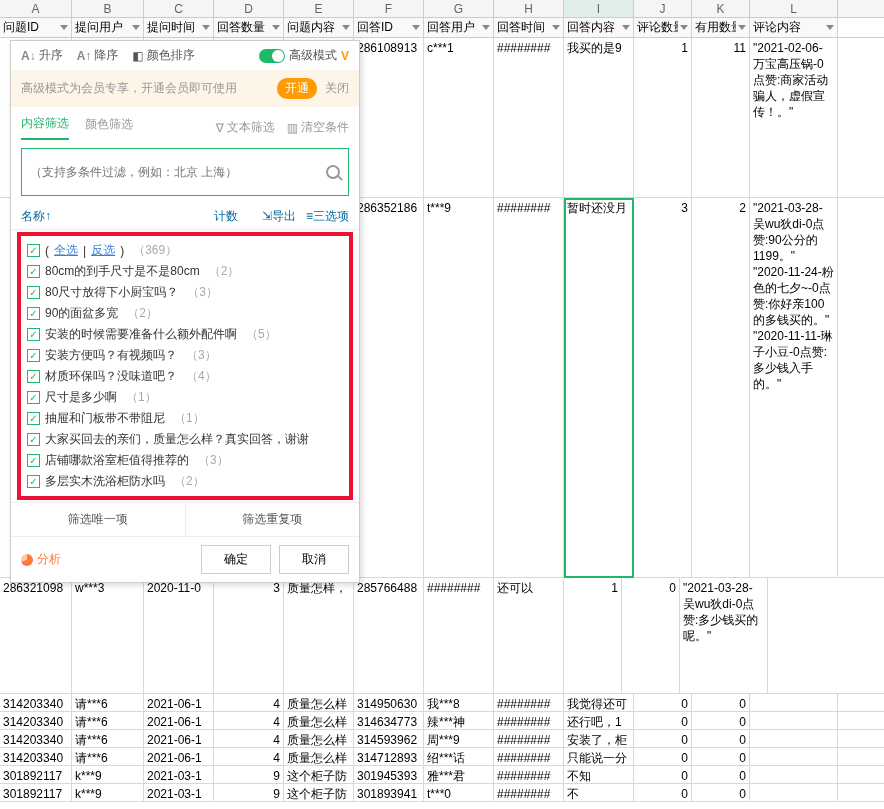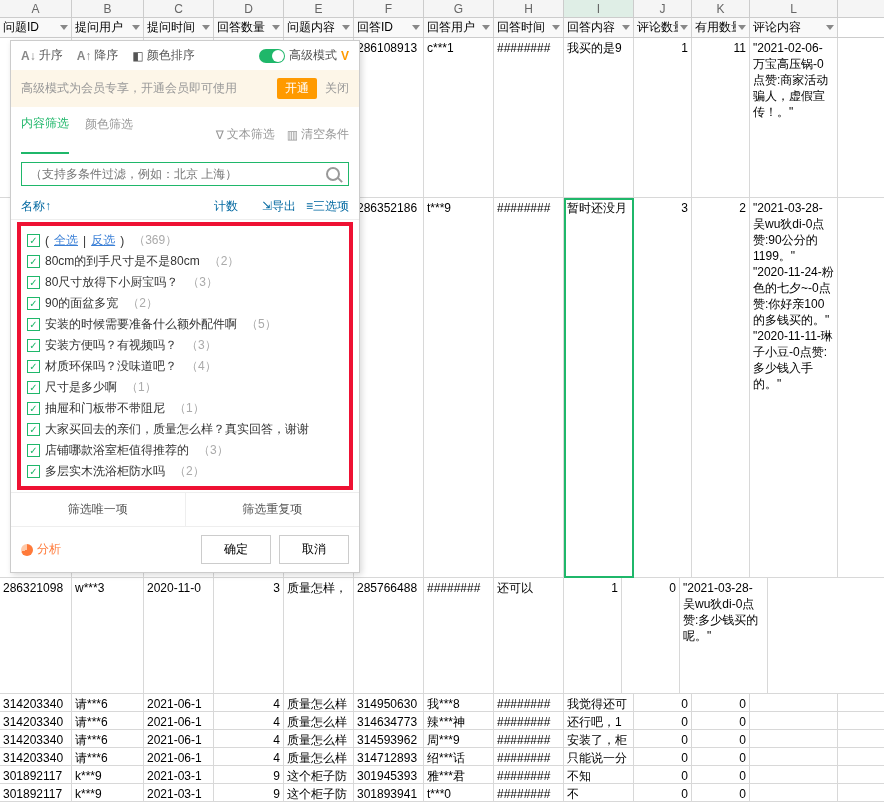--- a/index.html
+++ b/index.html
@@ -17,28 +17,28 @@
 .tr{text-align:right}
 .popup{position:absolute;left:10px;top:40px;width:350px;background:#fff;border:1px solid #ccc;box-shadow:2px 2px 6px rgba(0,0,0,.15);z-index:10}
 .tb1{display:flex;align-items:center;padding:6px 10px;gap:14px;font-size:12px}
 .tb1 .it{display:flex;align-items:center;gap:3px;color:#555}
 .ai{font-weight:bold;color:#888}
 .adv{margin-left:auto;display:flex;align-items:center;gap:4px;color:#555}
 .sw{width:26px;height:14px;border-radius:7px;background:#1fb76a;position:relative}
 .sw::after{content:"";position:absolute;right:1px;top:1px;width:12px;height:12px;border-radius:50%;background:#fff}
 .vb{color:#ff9a00;font-weight:bold}
 .bar2{background:#fdf6e8;padding:8px 10px;font-size:12px;color:#999;display:flex;align-items:center;gap:8px}
-.btn-o{background:#ff9a00;color:#fff;padding:2px 8px;border-radius:2px;margin-left:auto}
+.btn-o{background:#ff9a00;color:#fff;padding:2px 8px;border-radius:10px;margin-left:auto}
 .cl{color:#999}
 .tabs{display:flex;padding:8px 10px 0;font-size:12px;gap:16px;align-items:center}
-.tab{color:#999;padding-bottom:20px;cursor:pointer}
+.tab{color:#999;padding-bottom:6px;cursor:pointer}
 .tab.act{color:#1fb76a;border-bottom:2px solid #1fb76a}
 .rtools{margin-left:auto;display:flex;gap:12px;color:#999;align-items:center}
 .rtools .ti{display:flex;align-items:center;gap:3px}
-.srch{margin:8px 10px;border:1px solid #1fb76a;display:flex;align-items:center;padding:4px 8px}
+.srch{margin:8px 10px;border:1px solid #1fb76a;display:flex;align-items:center;padding:16px 8px}
 .srch input{border:none;outline:none;flex:1;font-size:12px;color:#999}
 .mag{width:14px;height:14px;border:2px solid #999;border-radius:50%;position:relative}
 .mag::after{content:"";position:absolute;width:6px;height:2px;background:#999;transform:rotate(45deg);right:-5px;bottom:-2px}
 .listhead{display:flex;padding:4px 10px;font-size:12px;color:#0369a1;border-bottom:1px solid #eee}
 .listhead .lh1{flex:1}
 .listhead .exp{display:flex;gap:10px}
 .redbox{border:4px solid #e13;margin:2px 6px;max-height:268px;overflow:hidden}
 .list{padding:4px 6px}
 .li{display:flex;align-items:center;gap:5px;font-size:12px;padding:2px 0;color:#333}
 .cb{width:13px;height:13px;border:1px solid #1fb76a;display:flex;align-items:center;justify-content:center;flex-shrink:0}

